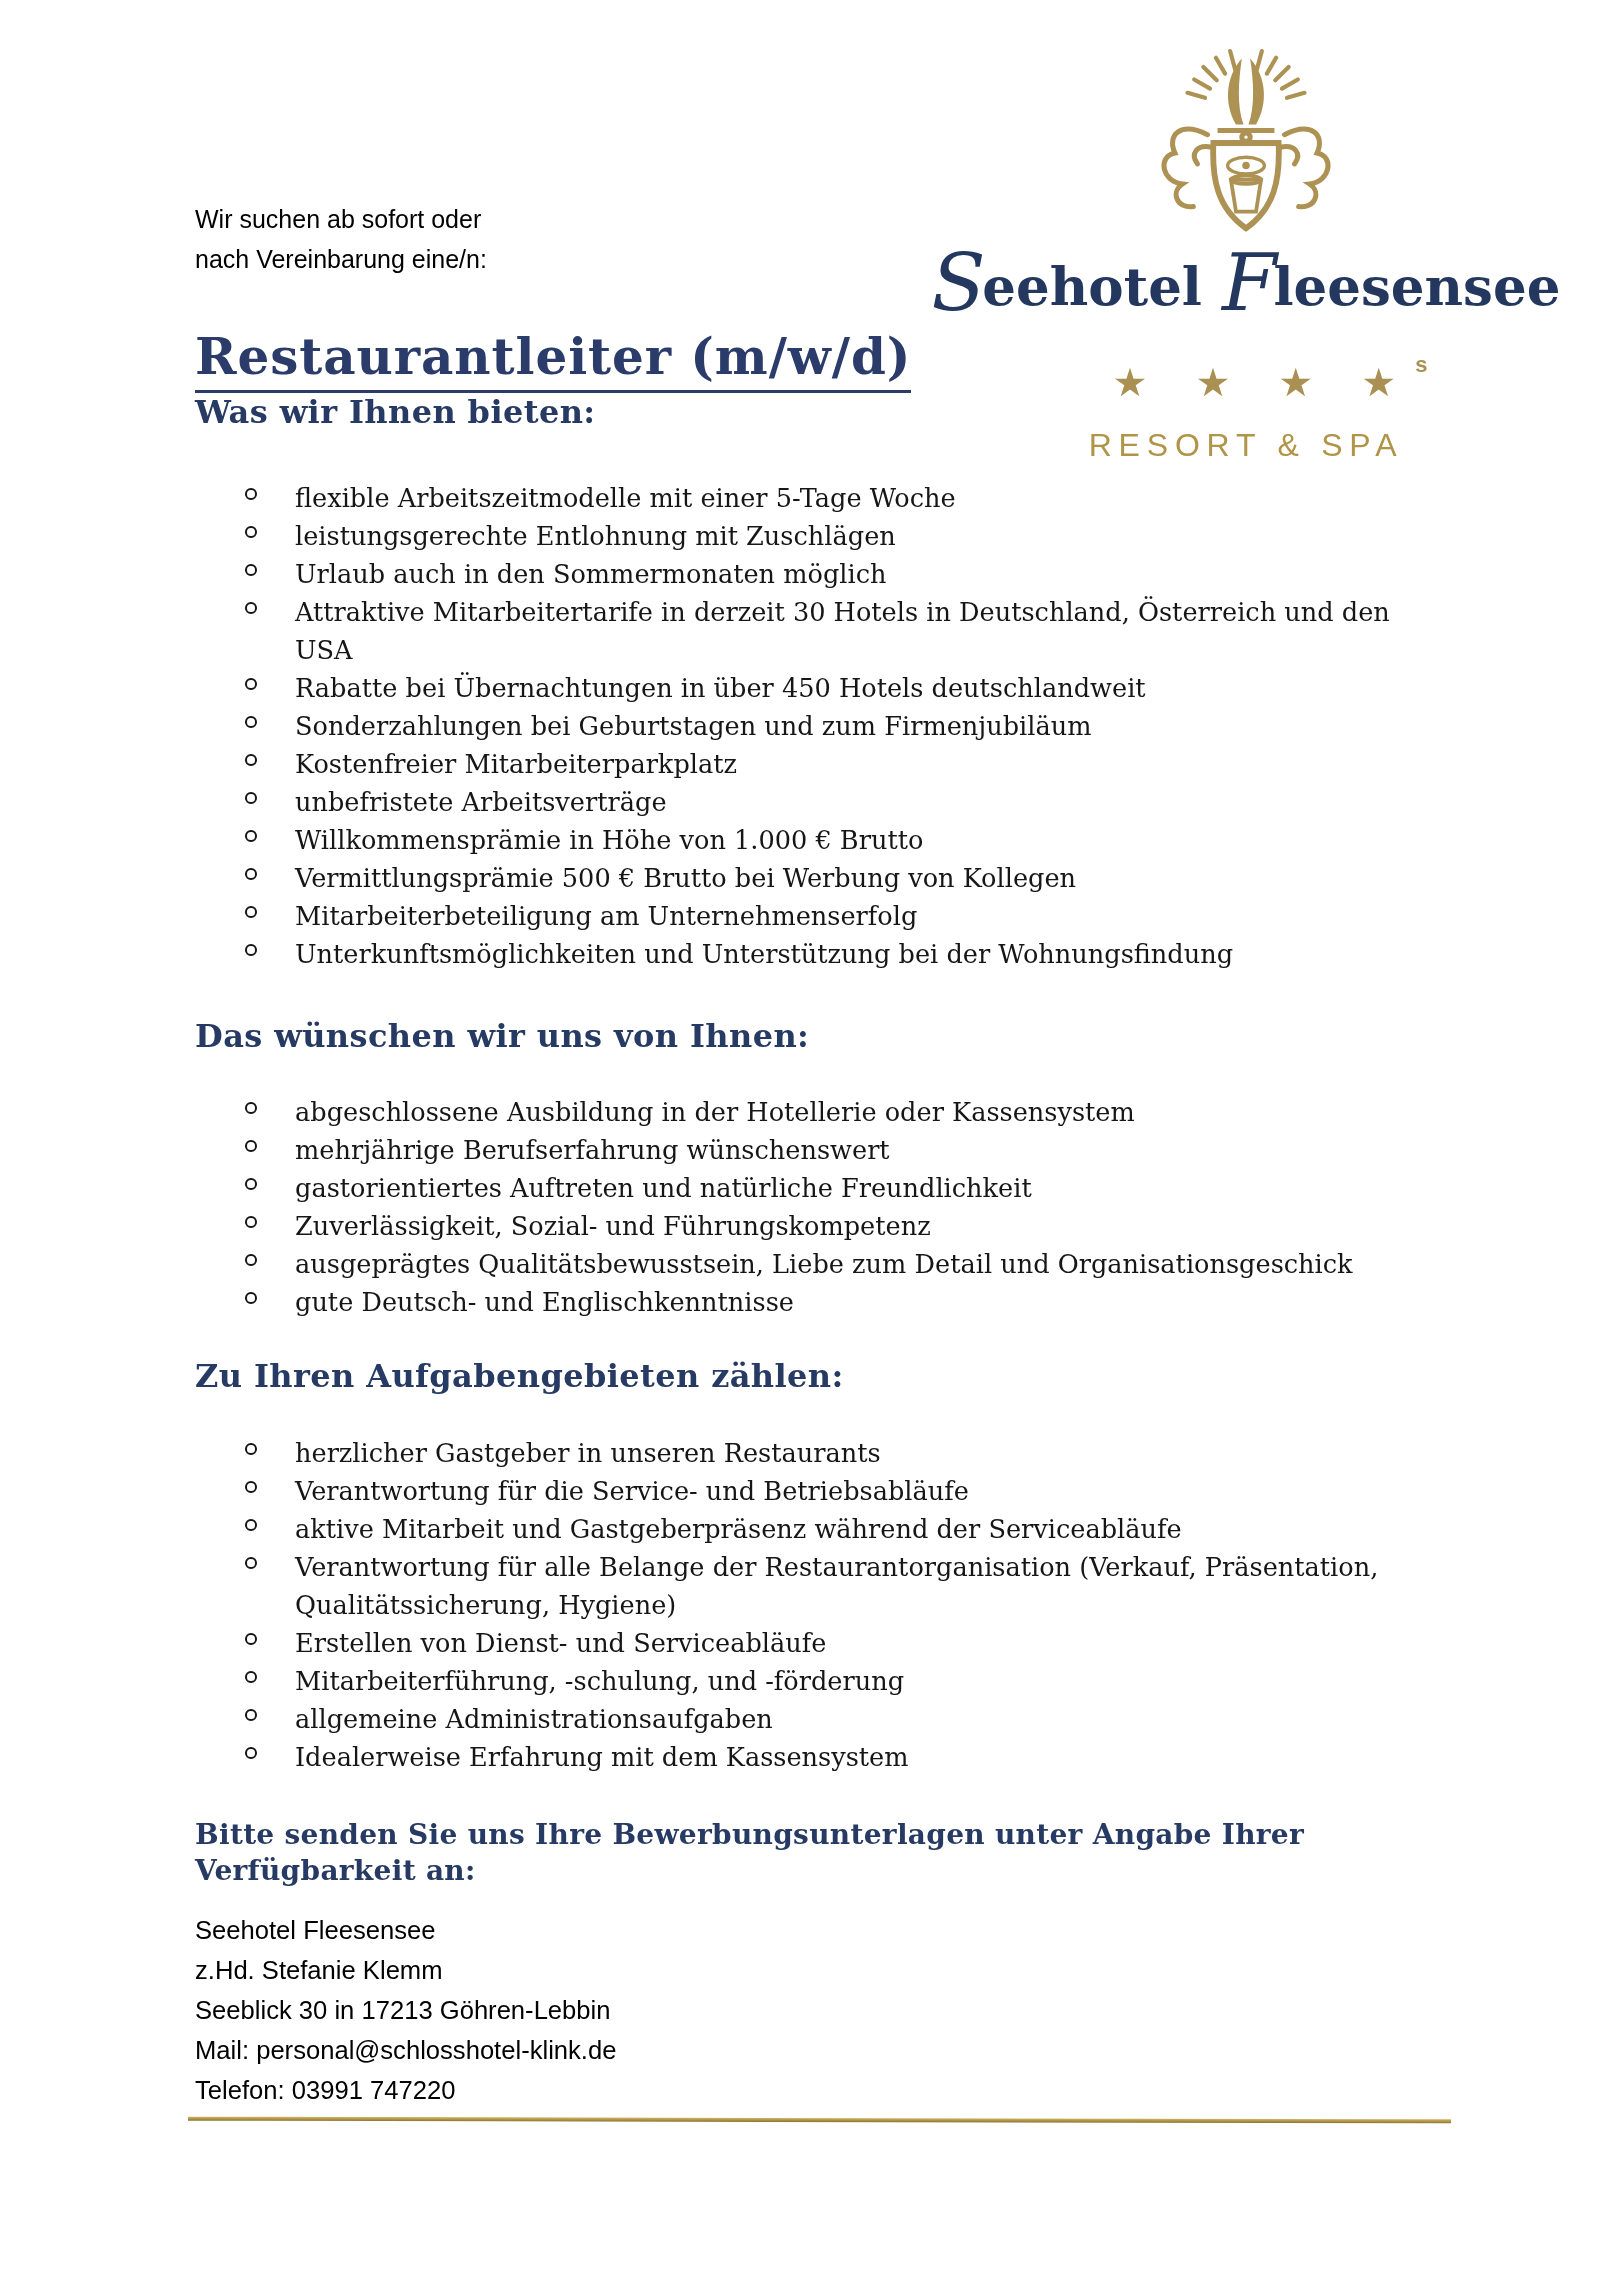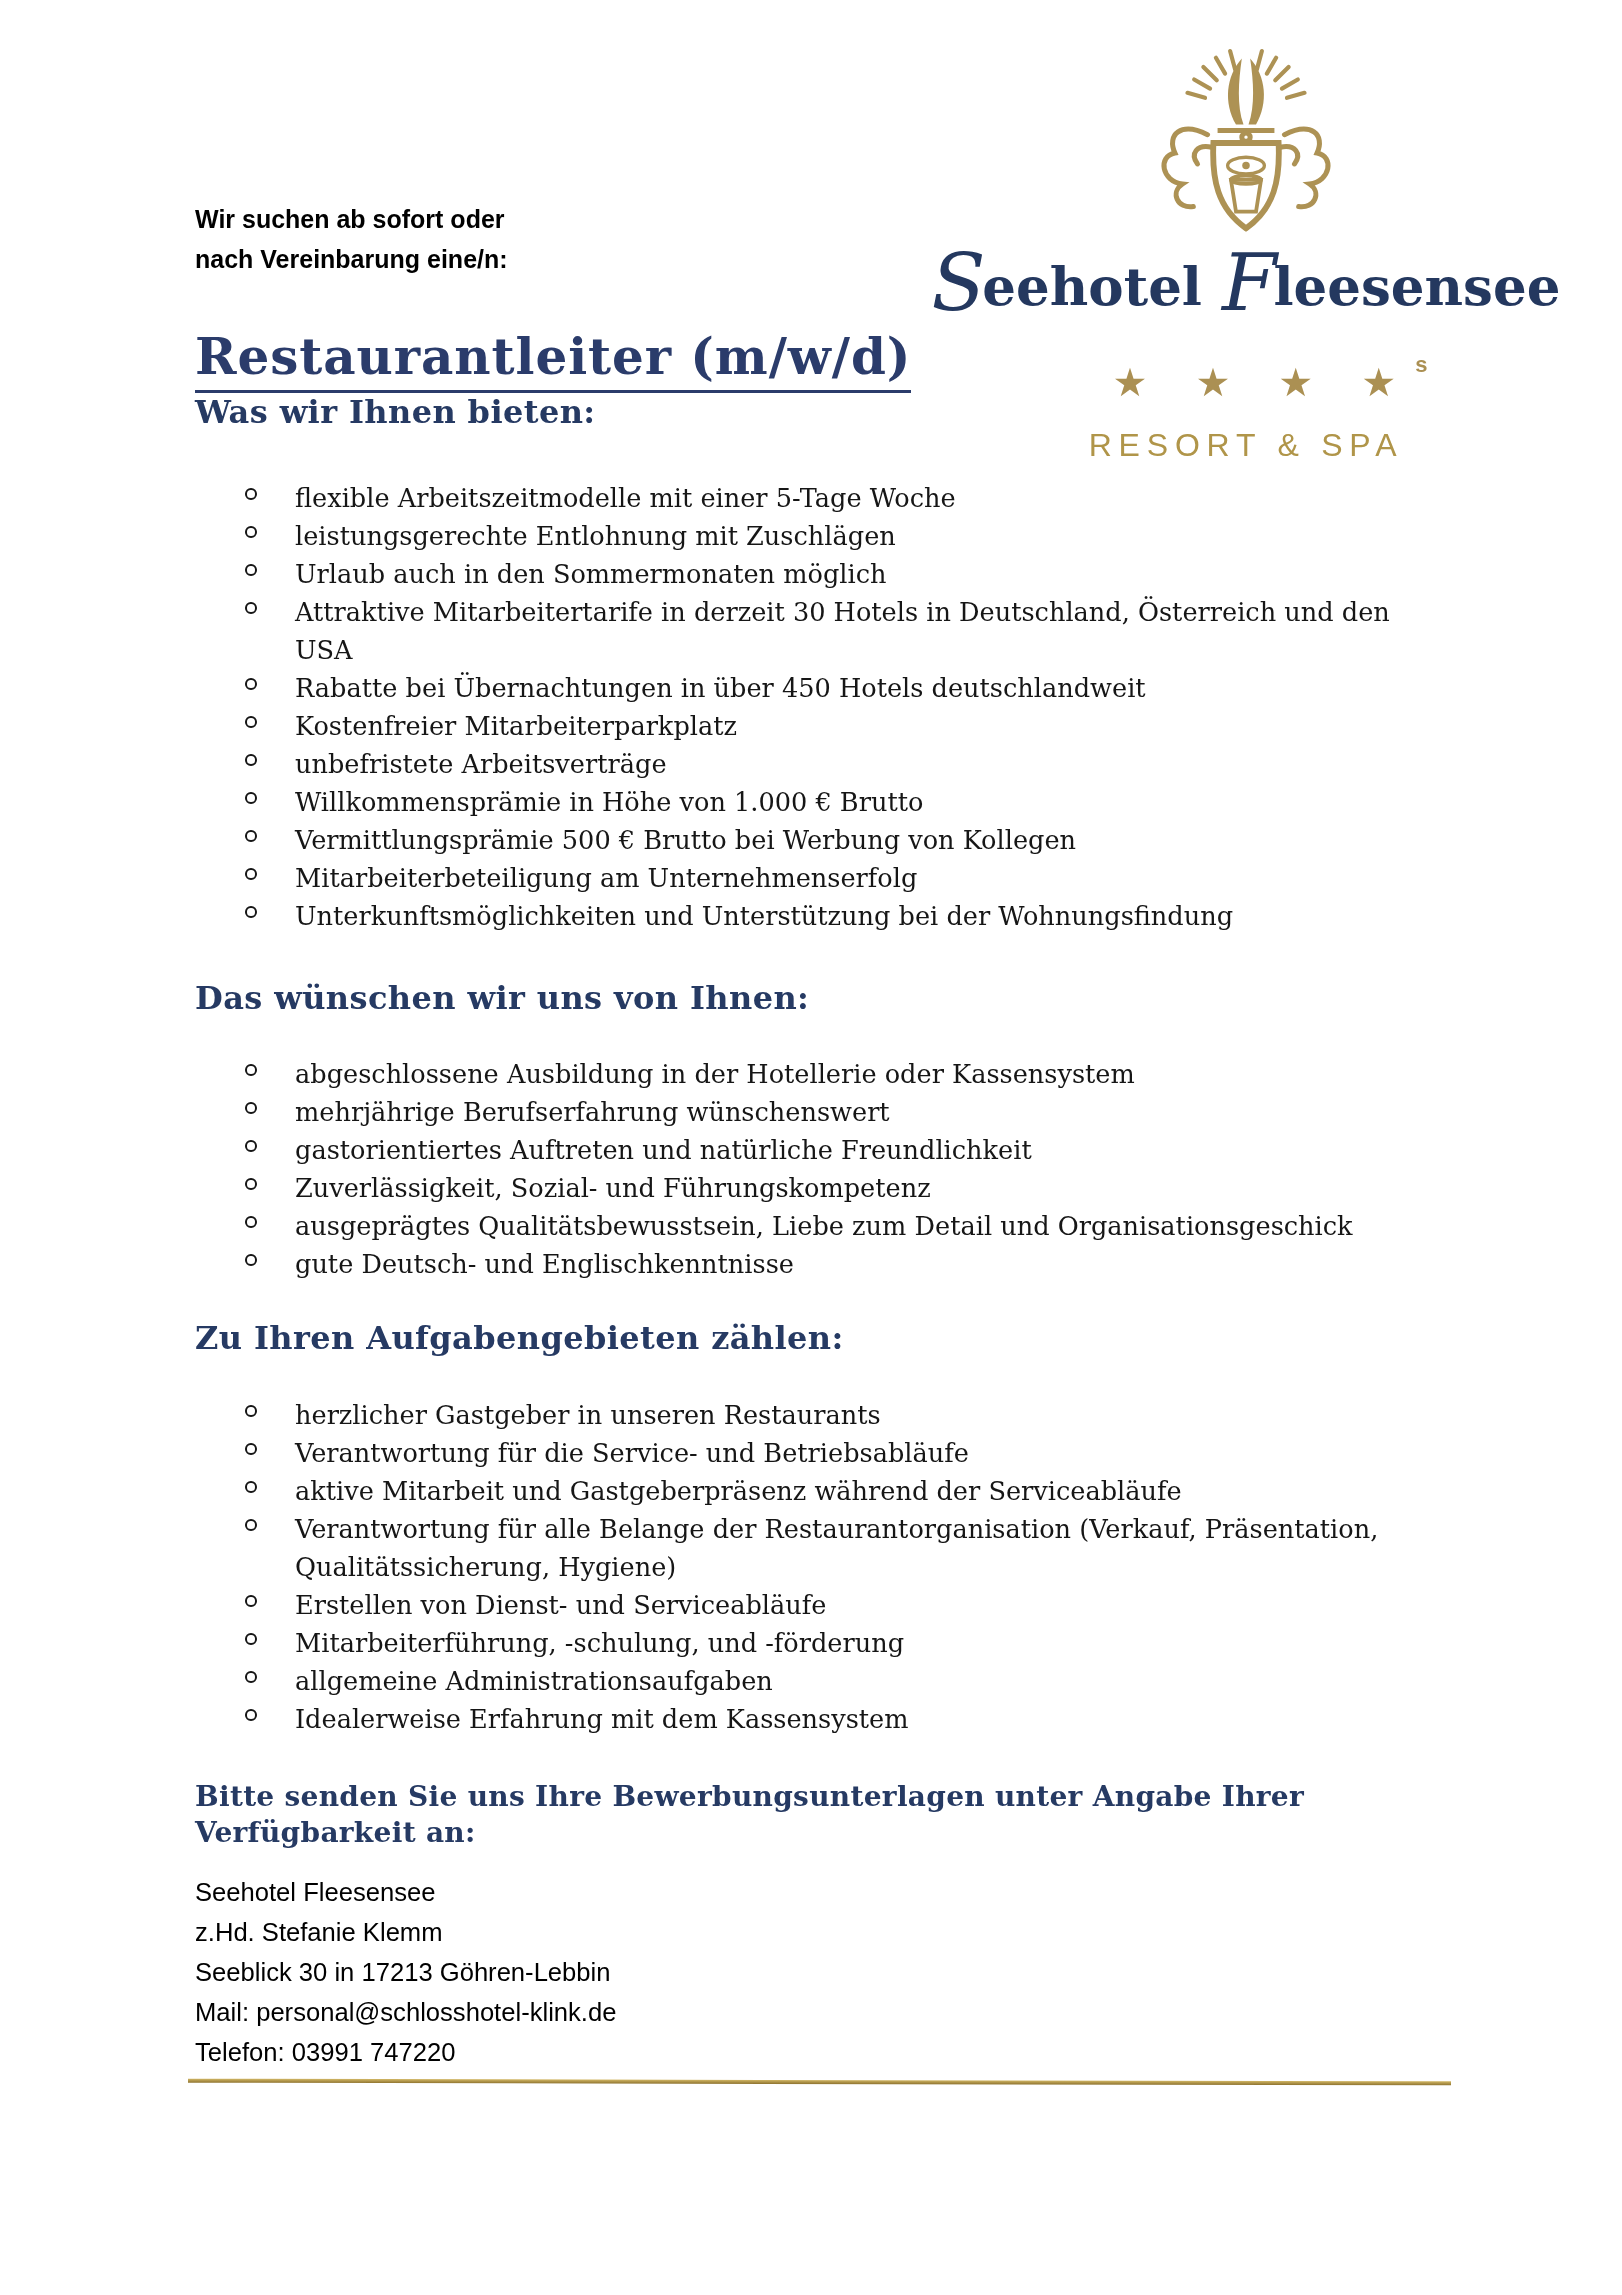--- a/index.html
+++ b/index.html
@@ -8,21 +8,21 @@
     width:1623px;height:2295px;
     background:#ffffff;
     overflow:hidden;
     font-family:"DejaVu Serif", serif;
     color:#111;
   }
   
   .intro{
     margin:199px 0 0 195px;
     font-family:"Liberation Sans", sans-serif;
-    font-size:25px;line-height:40px;color:#000;font-weight:bold;
+    font-size:25px;line-height:40px;color:#000;
   }
   .job-title{
     margin:50px 0 0 195px;
     display:inline-block;
     font-size:50px;font-weight:700;
     color:#2b3c6b;
     line-height:1.12;
     border-bottom:3.4px solid #2b3c6b;
     padding-bottom:5.1px;
     letter-spacing:0.9px;
@@ -190,20 +190,21 @@
         <li><span class="ring"></span><span class="li-text">flexible Arbeitszeitmodelle mit einer 5-Tage Woche</span></li>
 
         <li><span class="ring"></span><span class="li-text">leistungsgerechte Entlohnung mit Zuschlägen</span></li>
 
         <li><span class="ring"></span><span class="li-text">Urlaub auch in den Sommermonaten möglich</span></li>
 
         <li><span class="ring"></span><span class="li-text">Attraktive Mitarbeitertarife in derzeit 30 Hotels in Deutschland, Österreich und den USA</span></li>
 
         <li><span class="ring"></span><span class="li-text">Rabatte bei Übernachtungen in über 450 Hotels deutschlandweit</span></li>
 
+        <li><span class="ring"></span><span class="li-text">Sonderzahlungen bei Geburtstagen und zum Firmenjubiläum</span></li>
 
         <li><span class="ring"></span><span class="li-text">Kostenfreier Mitarbeiterparkplatz</span></li>
 
         <li><span class="ring"></span><span class="li-text">unbefristete Arbeitsverträge</span></li>
 
         <li><span class="ring"></span><span class="li-text">Willkommensprämie in Höhe von 1.000 € Brutto</span></li>
 
         <li><span class="ring"></span><span class="li-text">Vermittlungsprämie 500 € Brutto bei Werbung von Kollegen</span></li>
 
         <li><span class="ring"></span><span class="li-text">Mitarbeiterbeteiligung am Unternehmenserfolg</span></li>

